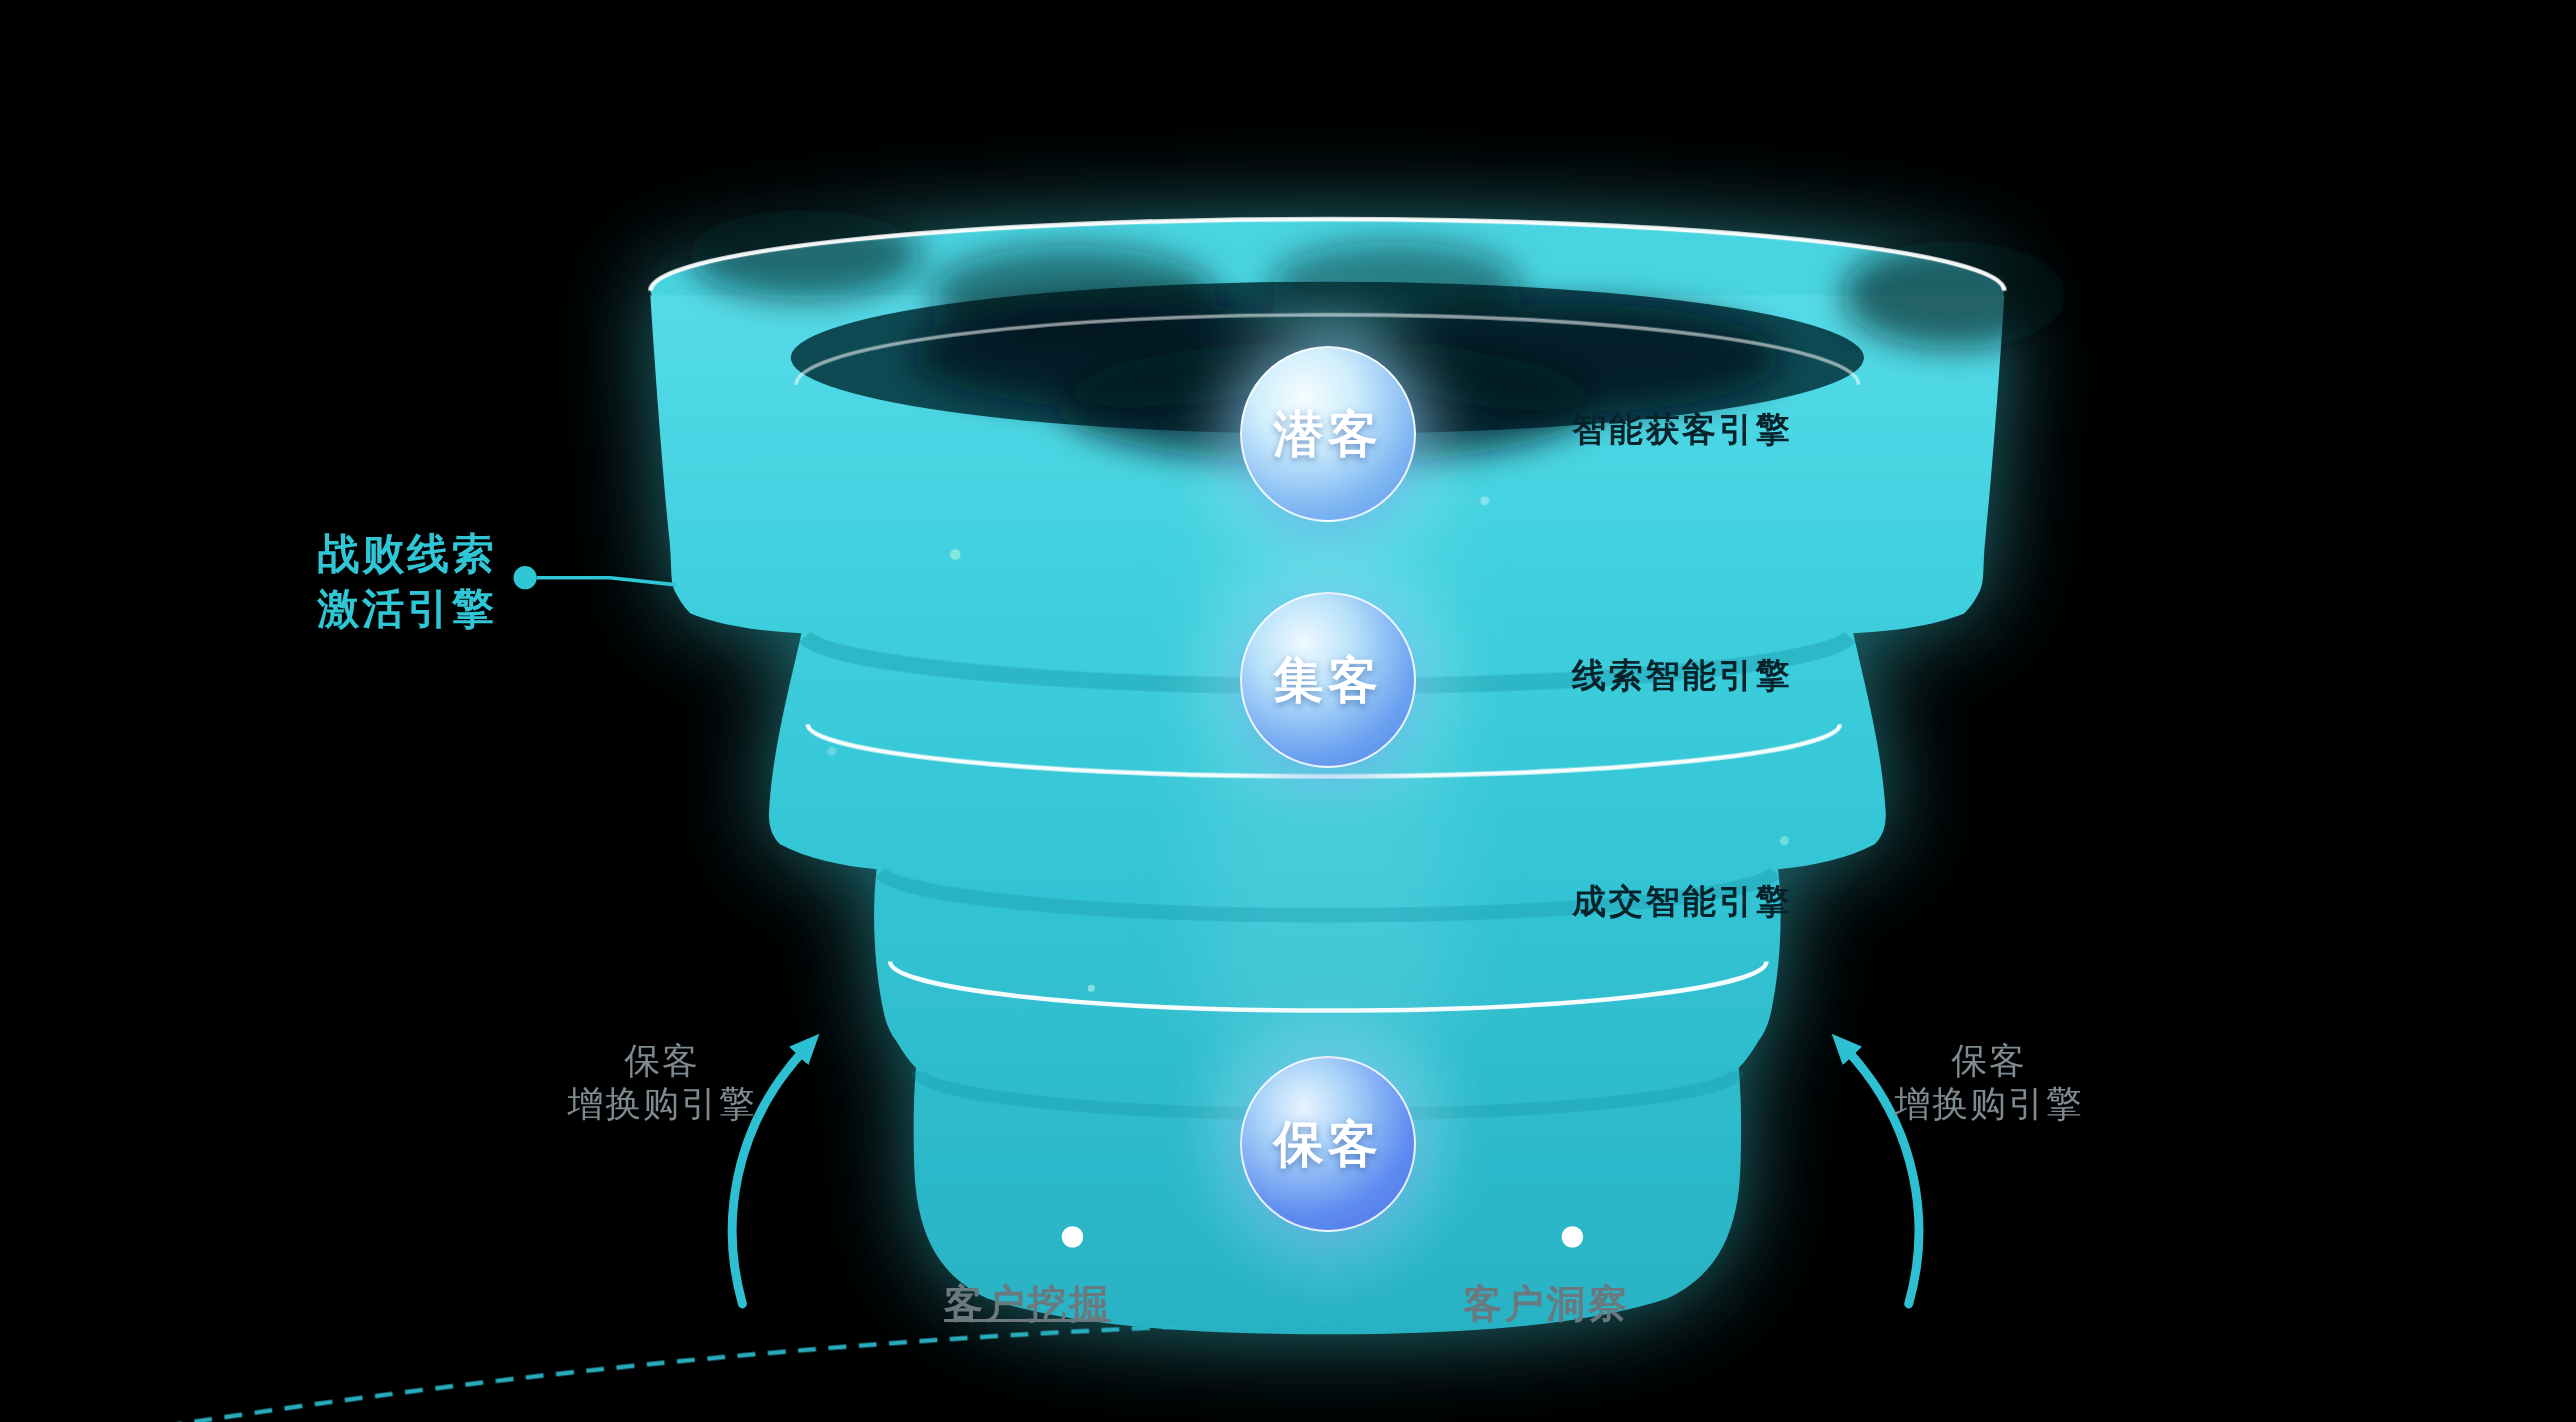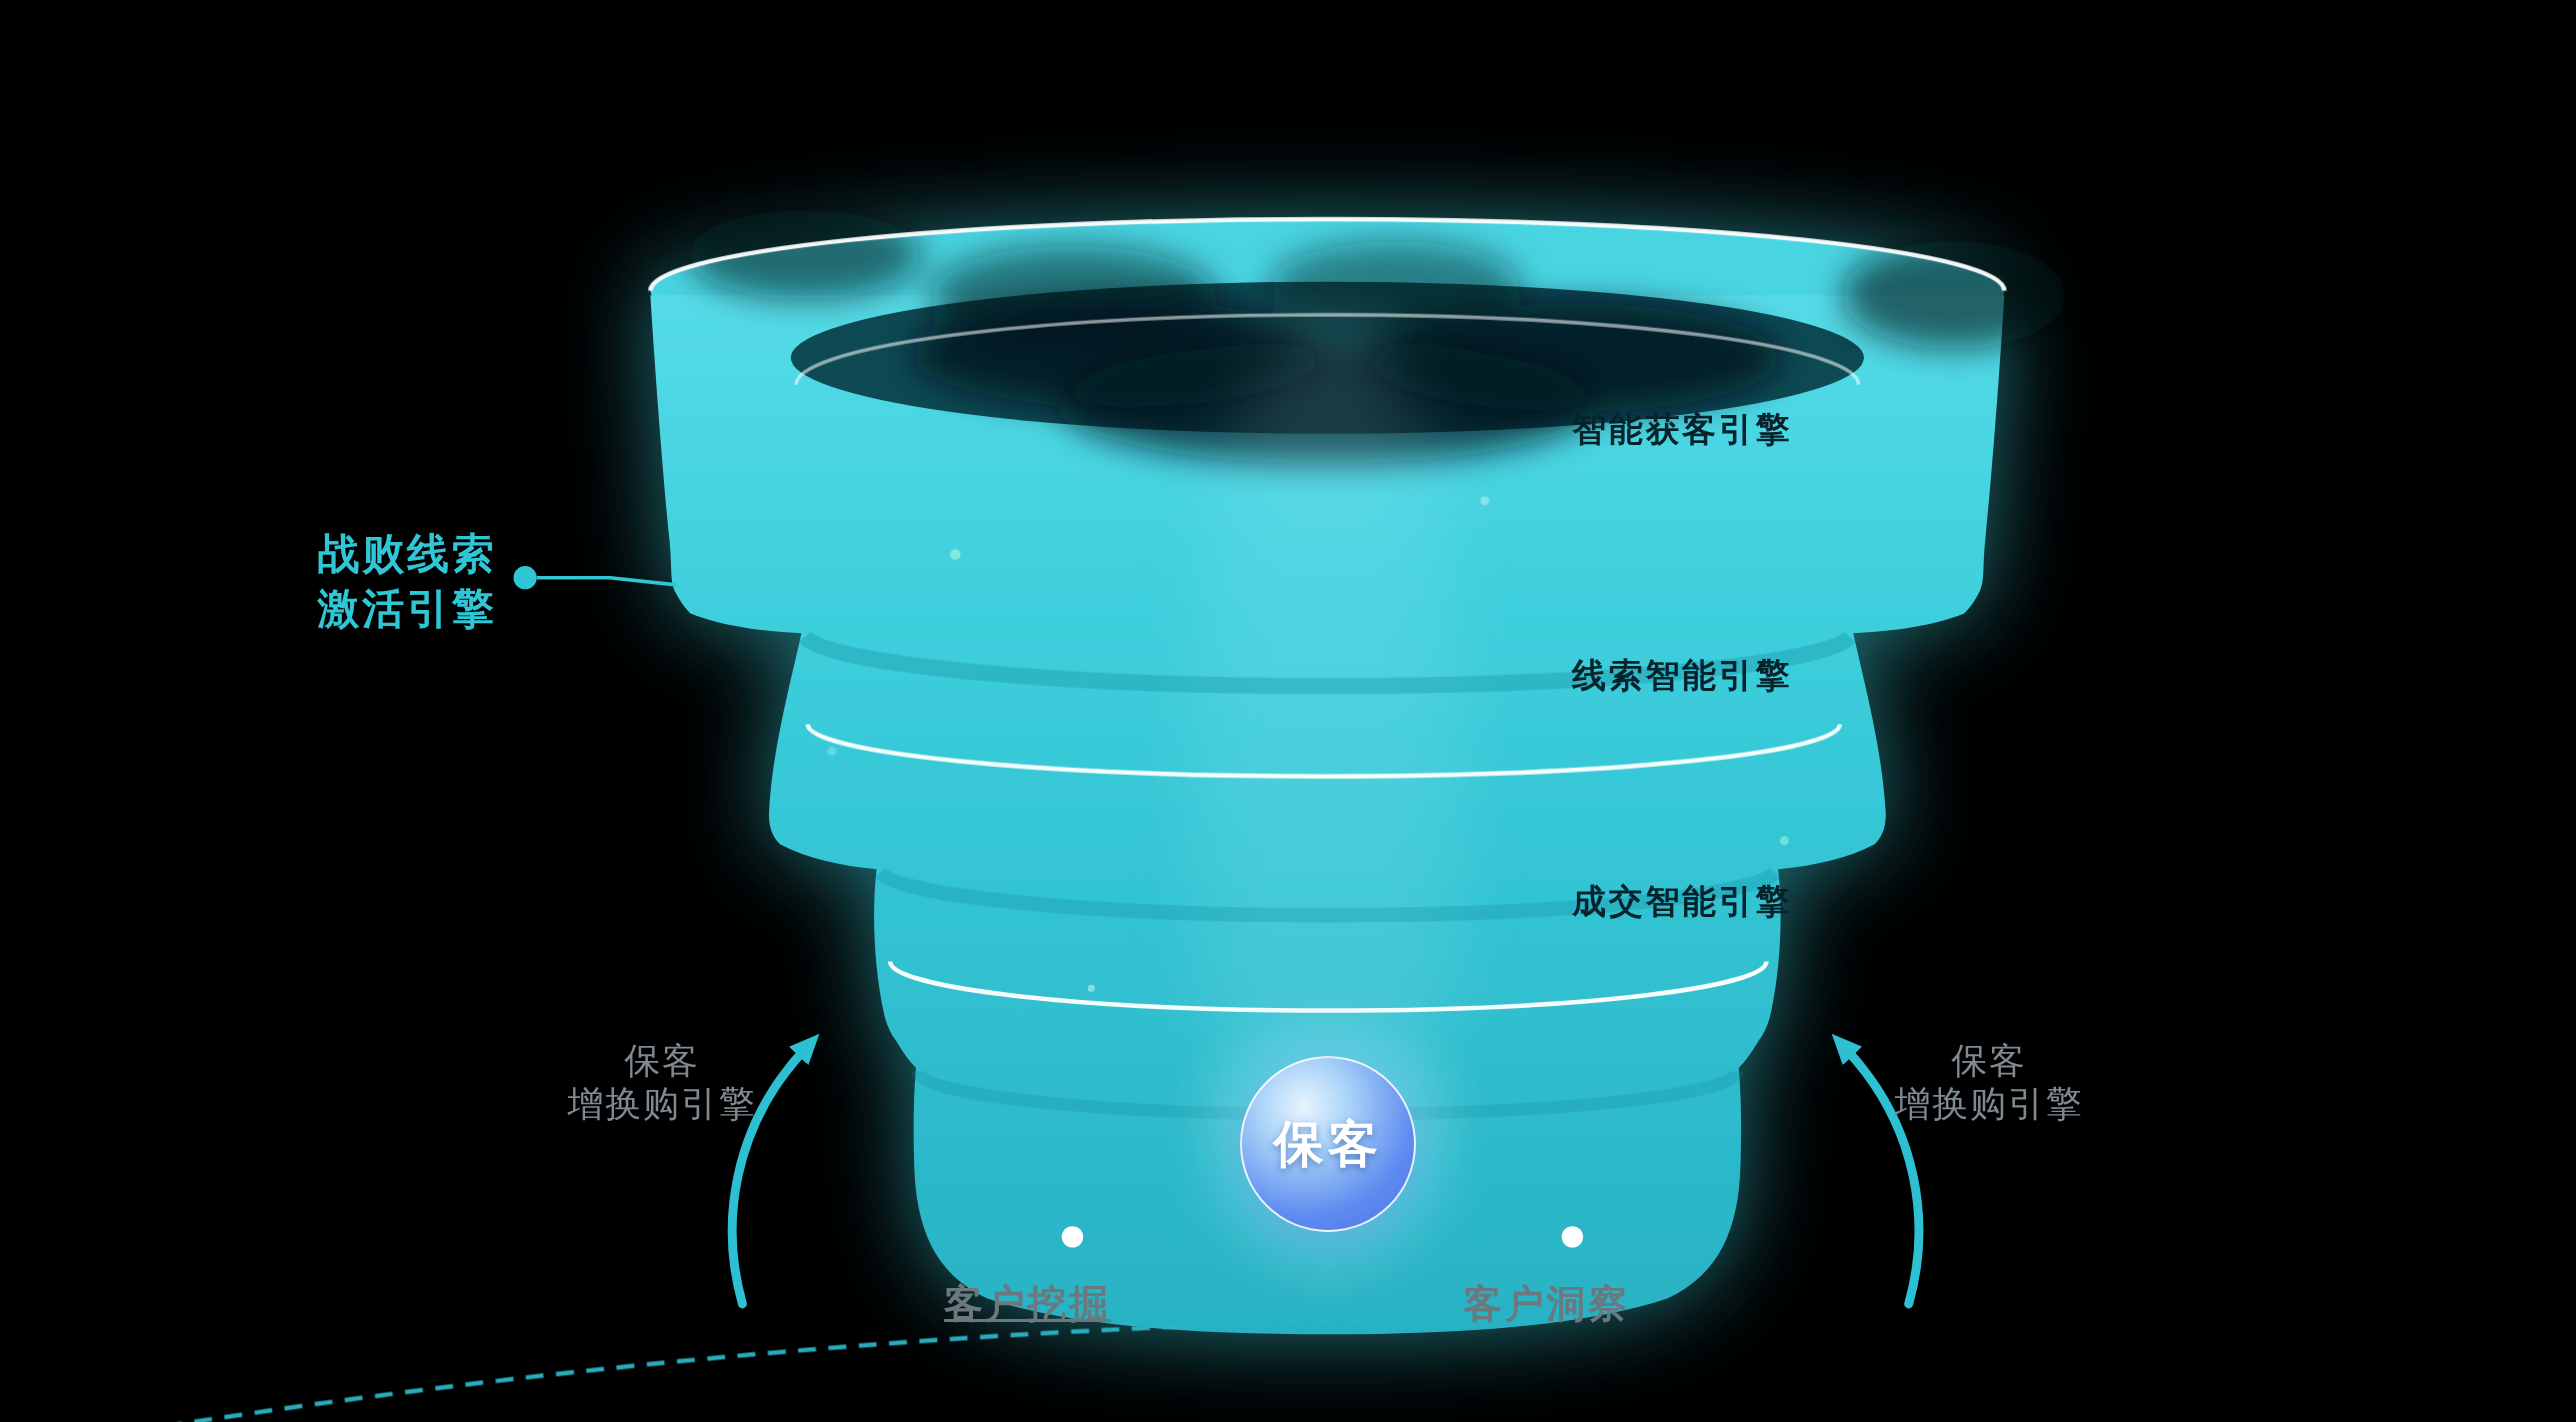--- a/index.html
+++ b/index.html
@@ -153,20 +153,26 @@
 
     <path d="M 830 1458 C 805 1370 818 1260 901 1172" fill="none" stroke="#2cc0d2" stroke-width="10" stroke-linecap="round" marker-end="url(#ah)"></path>
     <path d="M 2134 1458 C 2159 1370 2146 1260 2063 1172" fill="none" stroke="#2cc0d2" stroke-width="10" stroke-linecap="round" marker-end="url(#ah)"></path>
 
     <path d="M 150 1600 C 500 1545 900 1498 1400 1480 C 1550 1475 1660 1473 1745 1473" fill="none" stroke="#2ab5c6" stroke-width="5" stroke-dasharray="20 14" opacity="0.95"></path>
 
     <circle cx="1199" cy="1383" r="12" fill="#ffffff"></circle>
     <circle cx="1758" cy="1383" r="12" fill="#ffffff"></circle>
   </svg>
 
+  <div class="badge b1" style="left:1240px;top:346px;">
+    <span>潜客</span>
+  </div>
+  <div class="badge b2" style="left:1240px;top:592px;">
+    <span>集客</span>
+  </div>
   <div class="badge b4" style="left:1240px;top:1056px;">
     <span>保客</span>
   </div>
 
   <div class="engine" style="top:407px;">智能获客引擎</div>
   <div class="engine" style="top:653px;">线索智能引擎</div>
   <div class="engine" style="top:879px;">成交智能引擎</div>
 
   <div class="callout">
     <div>战败线索</div>

